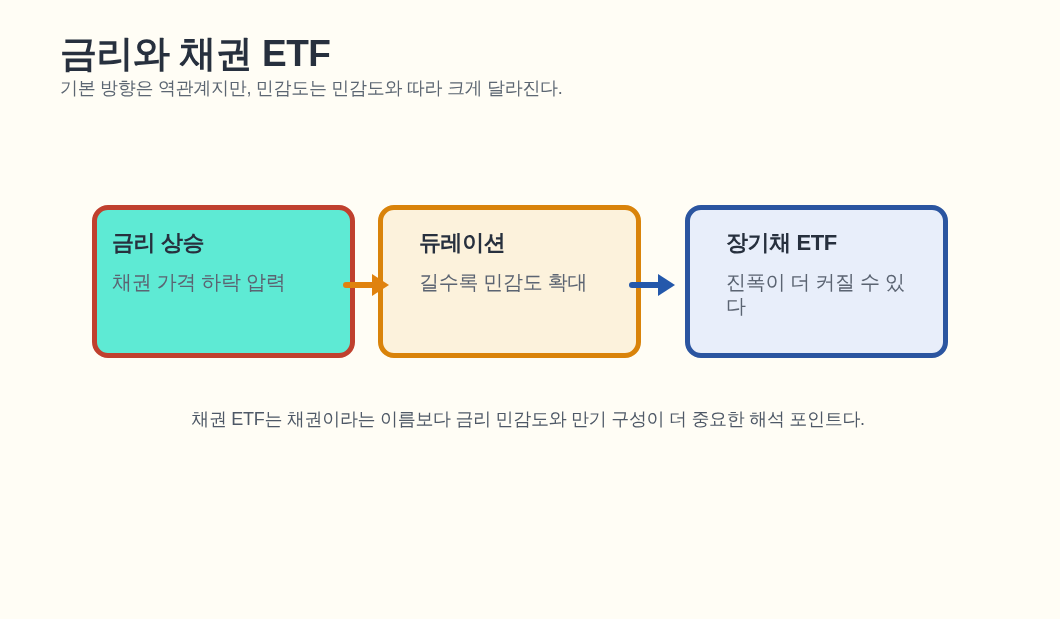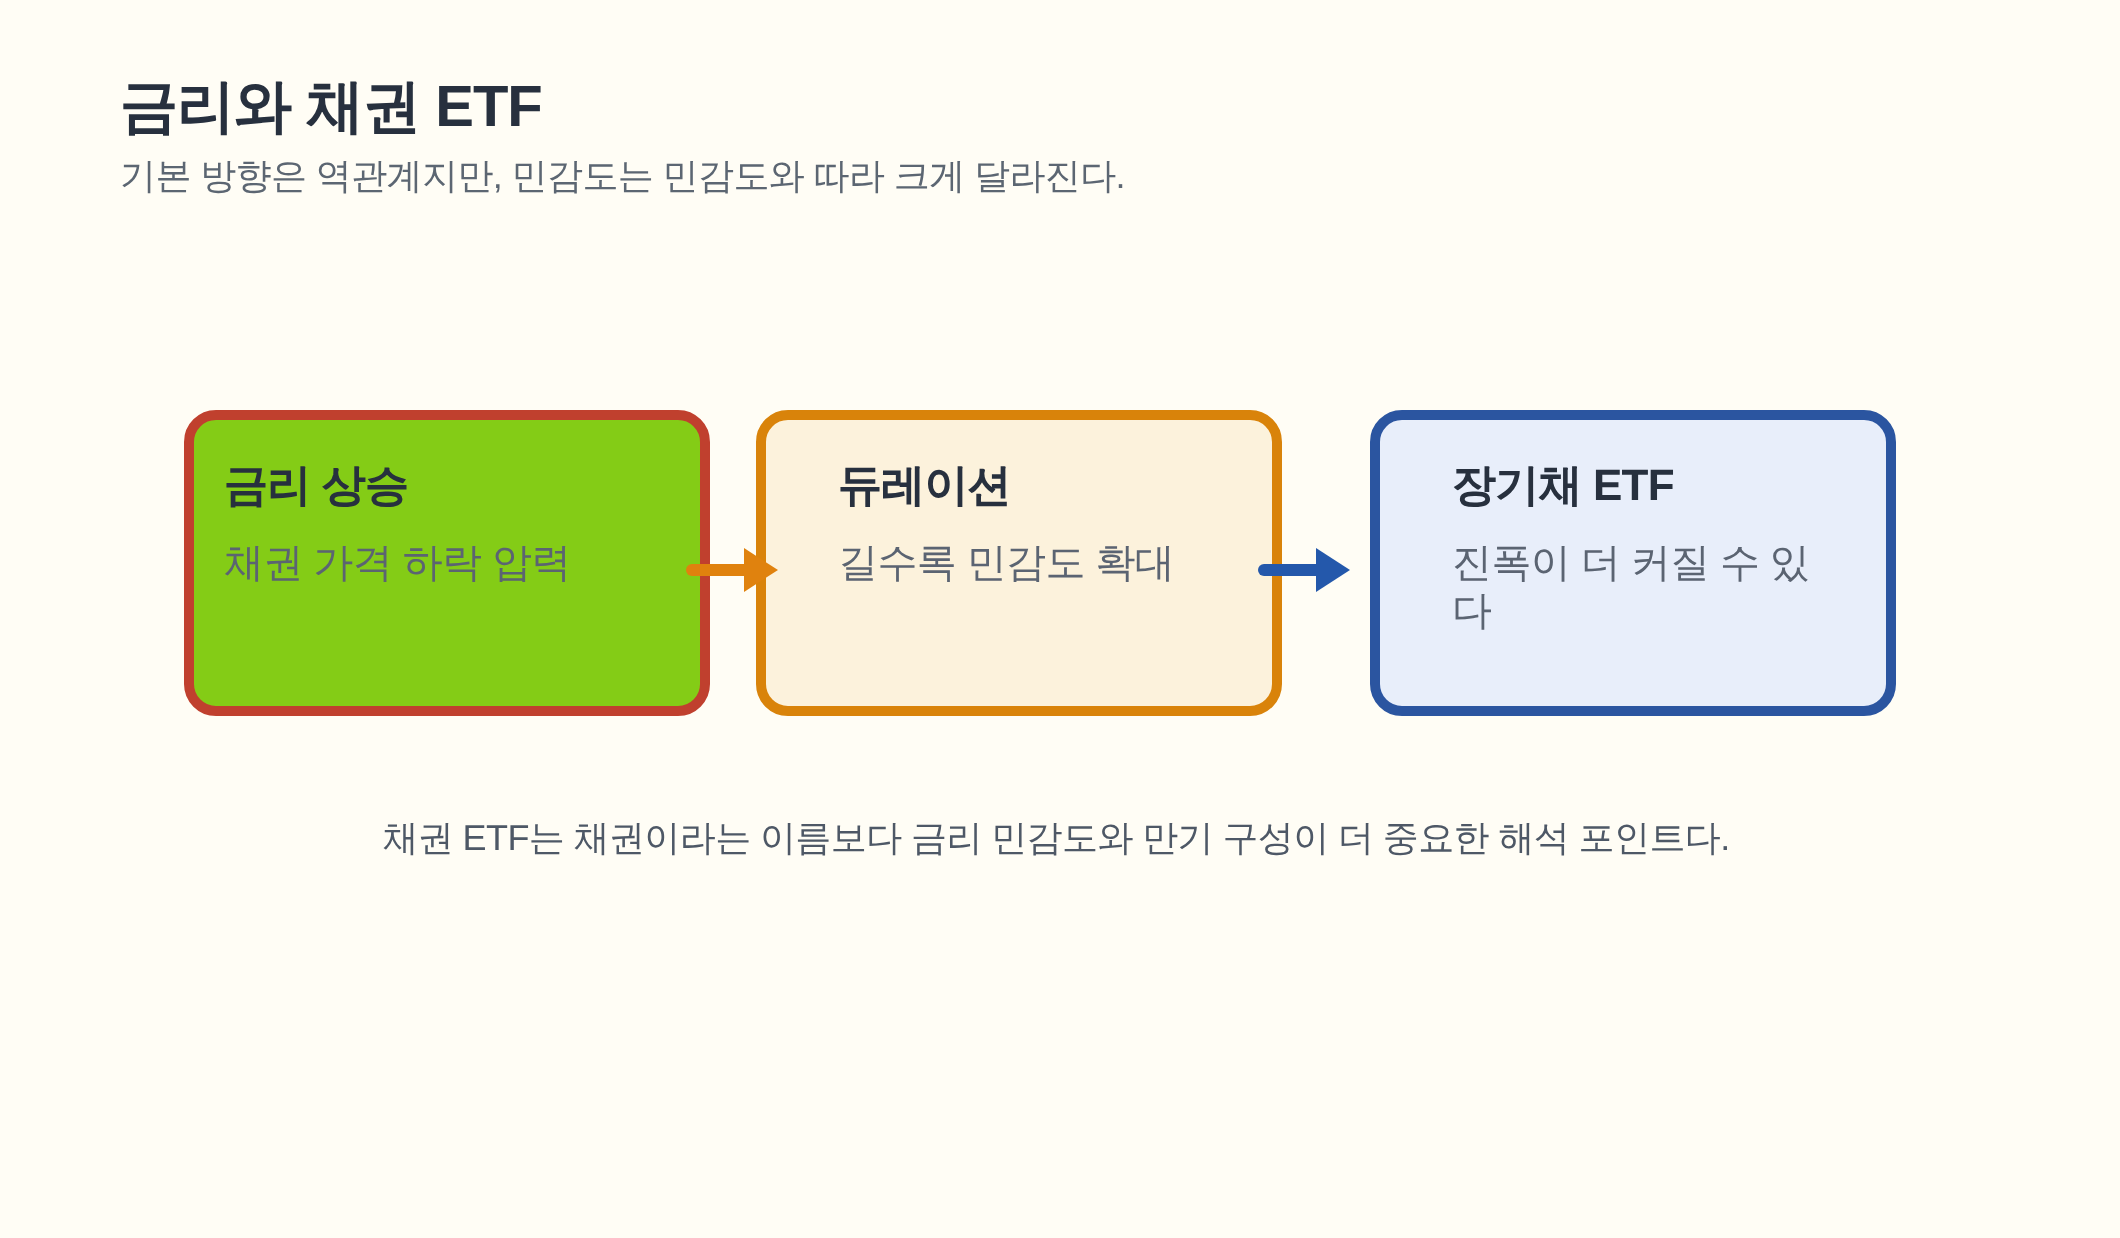--- a/index.html
+++ b/index.html
@@ -14,21 +14,21 @@
     font-family: "Liberation Sans", "DejaVu Sans", sans-serif;
     overflow: hidden;
   }
 
   .header {
     position: absolute;
     left: 60px;
     top: 36px;
   }
   .page-title {
-    font-size: 29px;
+    font-size: 37px;
     font-weight: 700;
     line-height: 36px;
     color: #27303e;
     letter-spacing: -0.5px;
   }
   .page-subtitle {
     margin-top: 4px;
     font-size: 18px;
     line-height: 24px;
     color: #5c6672;
@@ -108,21 +108,21 @@
 </head>
 <body>
 
 <div class="header">
   <div class="page-title">금리와 채권 ETF</div>
   <div class="page-subtitle">기본 방향은 역관계지만, 민감도는 민감도와 따라 크게 달라진다.</div>
 </div>
 
 <div class="flow-row">
 
-  <div class="card" style="border-color: rgb(192, 64, 46); background: #84cc16; padding-left: 15px;">
+  <div class="card" style="border-color: rgb(192, 64, 46); background: #5eead4; padding-left: 15px;">
     <div class="card-title">금리 상승</div>
     <div class="card-desc">채권 가격 하락 압력</div>
   </div>
 
   <div class="card" style="border-color: rgb(217, 131, 10); background: rgb(252, 242, 220);">
     <div class="card-title">듀레이션</div>
     <div class="card-desc">길수록 민감도 확대</div>
   </div>
 
   <div class="card" style="border-color: rgb(43, 85, 160); background: rgb(232, 238, 250); margin-left: 21px;">

